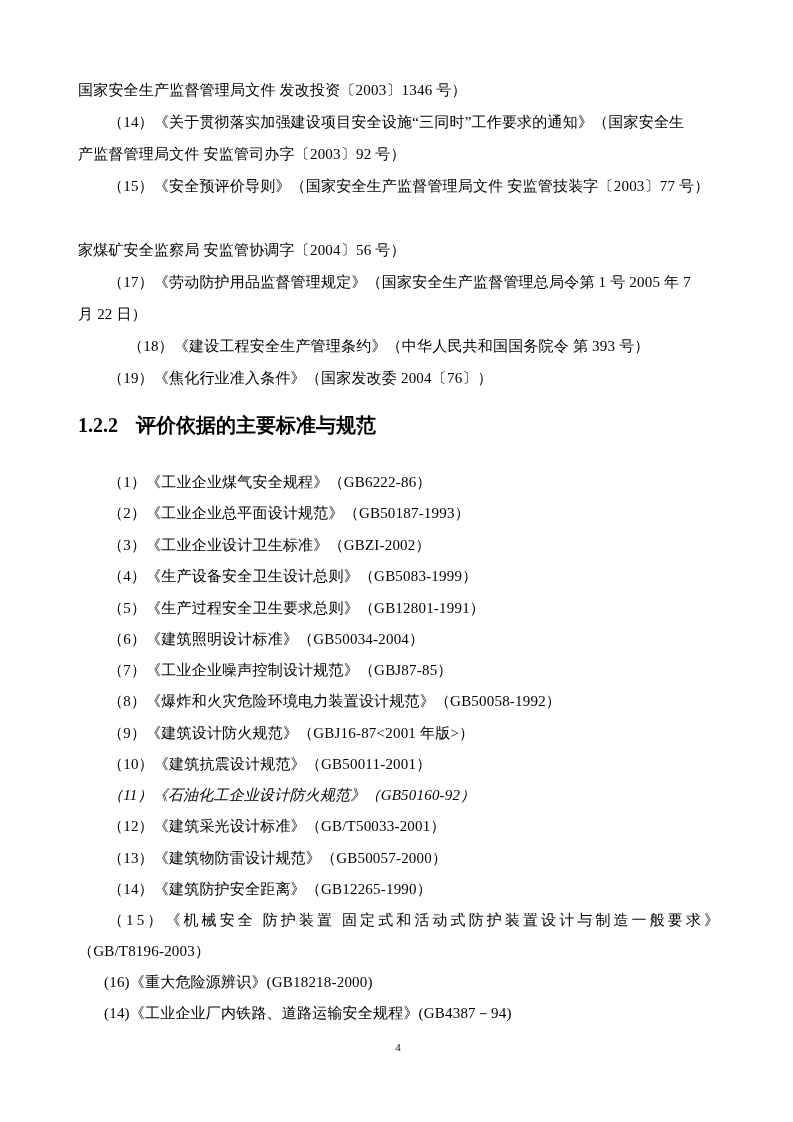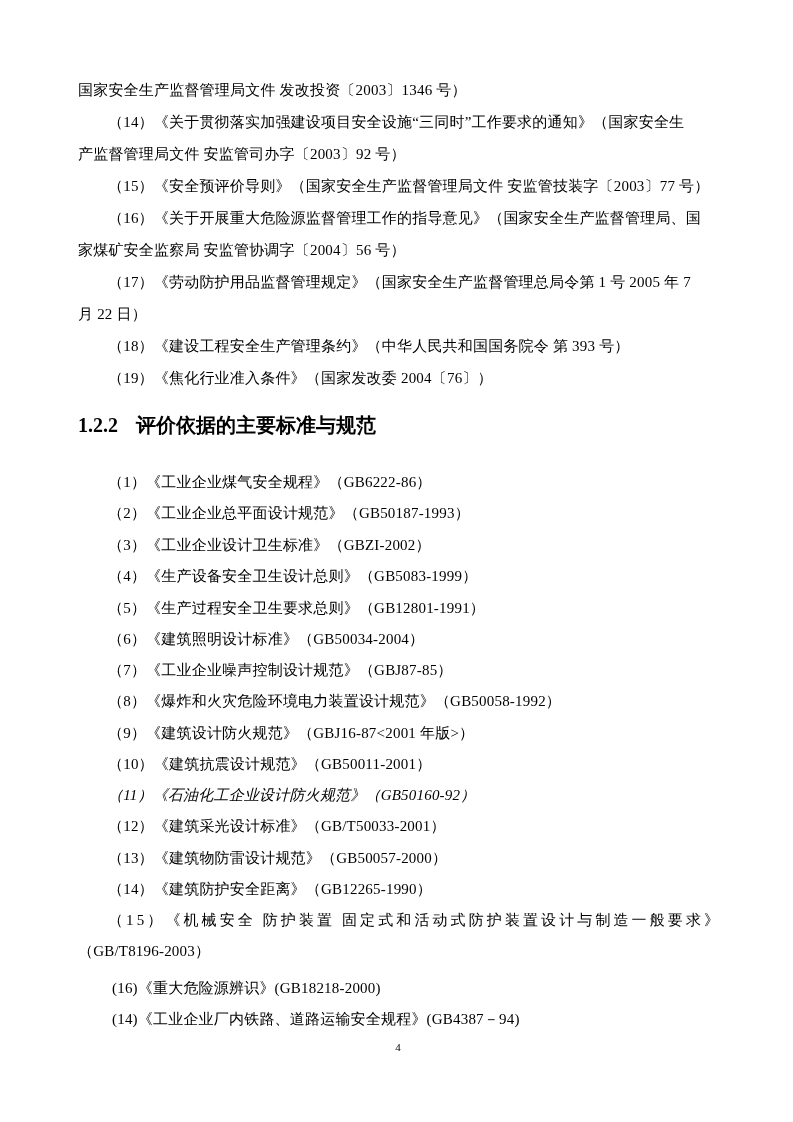--- a/index.html
+++ b/index.html
@@ -28,22 +28,21 @@
       width: 640px;
       font-size: 15px;
       line-height: 20px;
       white-space: nowrap;
       letter-spacing: 0.2px;
     }
     .indent {
       left: 108px;
     }
     .indent-small {
-      left: 112px;
-      margin-top: 6px;
+      left: 104px;
     }
     .justify-wide {
       letter-spacing: 3.1px;
     }
     .heading {
       position: absolute;
       left: 78px;
       top: 411px;
       font-size: 20px;
       line-height: 28px;
@@ -66,25 +65,24 @@
   </style>
 </head>
 <body>
 
 <div class="page">
 
   <div class="line" style="top:80px;">国家安全生产监督管理局文件  发改投资〔2003〕1346 号）</div>
   <div class="line indent" style="top:112px;">（14）《关于贯彻落实加强建设项目安全设施“三同时”工作要求的通知》（国家安全生</div>
   <div class="line" style="top:144px;">产监督管理局文件  安监管司办字〔2003〕92 号）</div>
   <div class="line indent" style="top:176px;">（15）《安全预评价导则》（国家安全生产监督管理局文件  安监管技装字〔2003〕77 号）</div>
-  <div class="line indent" style="top:208px;">（16）《关于开展重大危险源监督管理工作的指导意见》（国家安全生产监督管理局、国</div>
   <div class="line" style="top:240px;">家煤矿安全监察局  安监管协调字〔2004〕56 号）</div>
   <div class="line indent" style="top:272px;">（17）《劳动防护用品监督管理规定》（国家安全生产监督管理总局令第 1 号 2005 年 7</div>
   <div class="line" style="top:304px;">月 22 日）</div>
-  <div class="line indent" style="top:336px;">（18）《建设工程安全生产管理条约》（中华人民共和国国务院令  第 393 号）</div>
+  <div class="line indent" style="top:336px;margin-left:20px;">（18）《建设工程安全生产管理条约》（中华人民共和国国务院令  第 393 号）</div>
   <div class="line indent" style="top:368px;">（19）《焦化行业准入条件》（国家发改委 2004〔76〕）</div>
 
   <div class="heading">
     <span class="num">1.2.2</span><span>评价依据的主要标准与规范</span>
   </div>
 
   <div class="line indent" style="top:472px;">（1）《工业企业煤气安全规程》（GB6222-86）</div>
   <div class="line indent" style="top:503px;">（2）《工业企业总平面设计规范》（GB50187-1993）</div>
   <div class="line indent" style="top:535px;">（3）《工业企业设计卫生标准》（GBZI-2002）</div>
   <div class="line indent" style="top:566px;">（4）《生产设备安全卫生设计总则》（GB5083-1999）</div>

